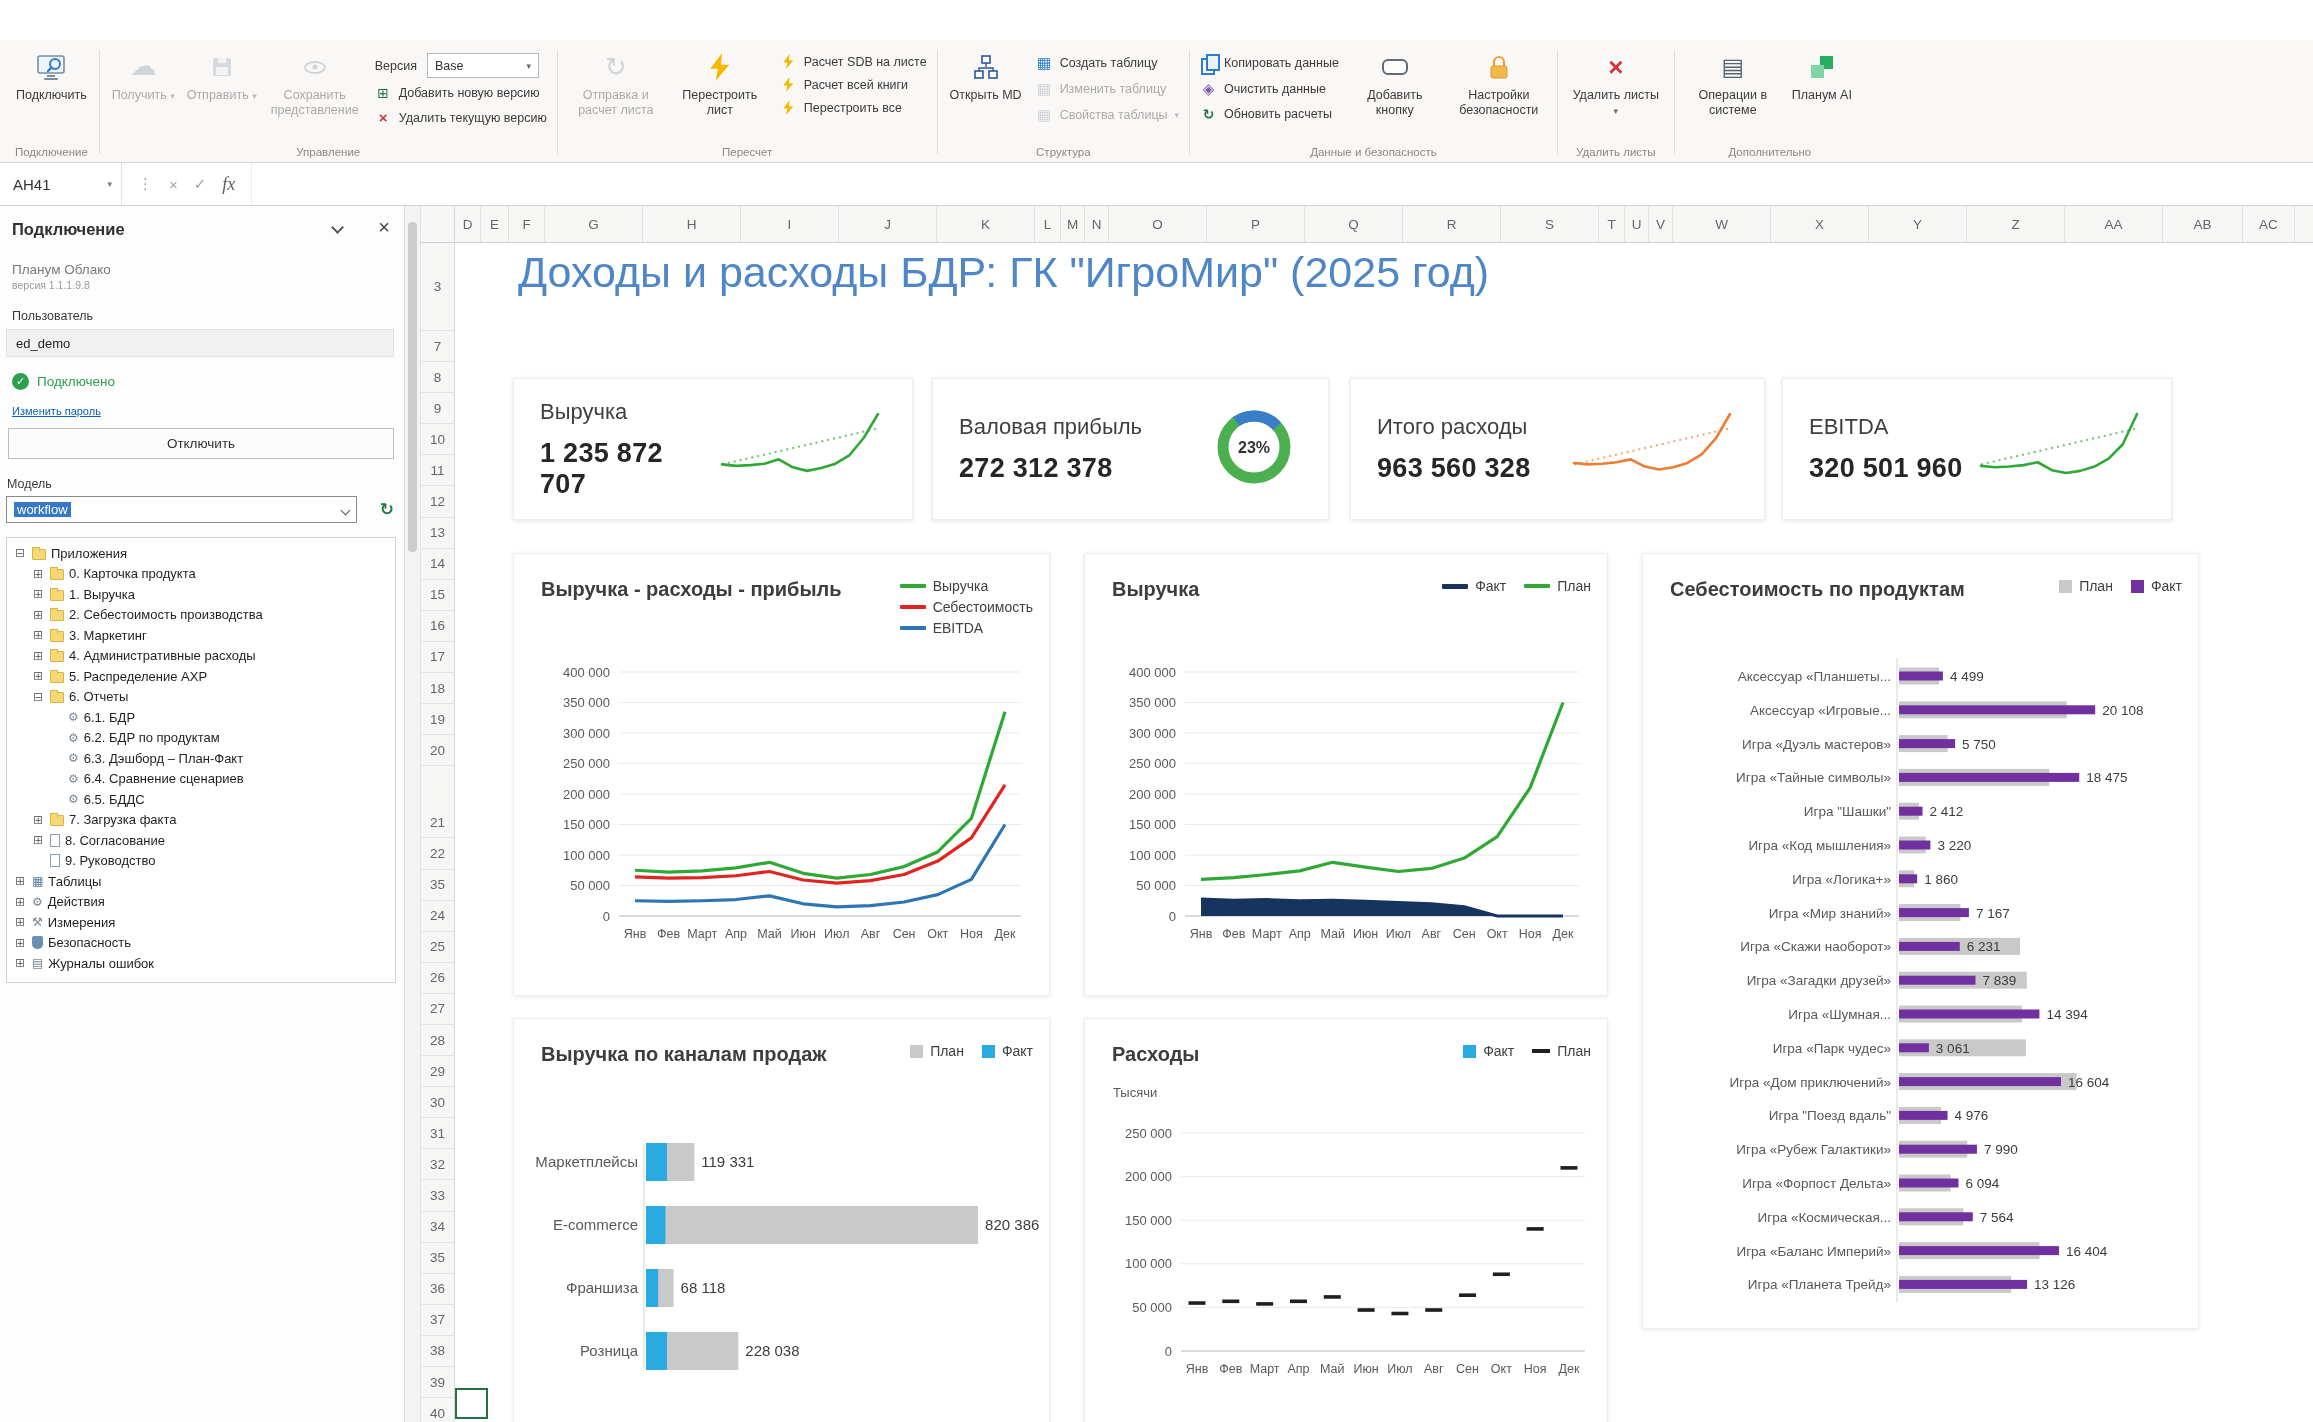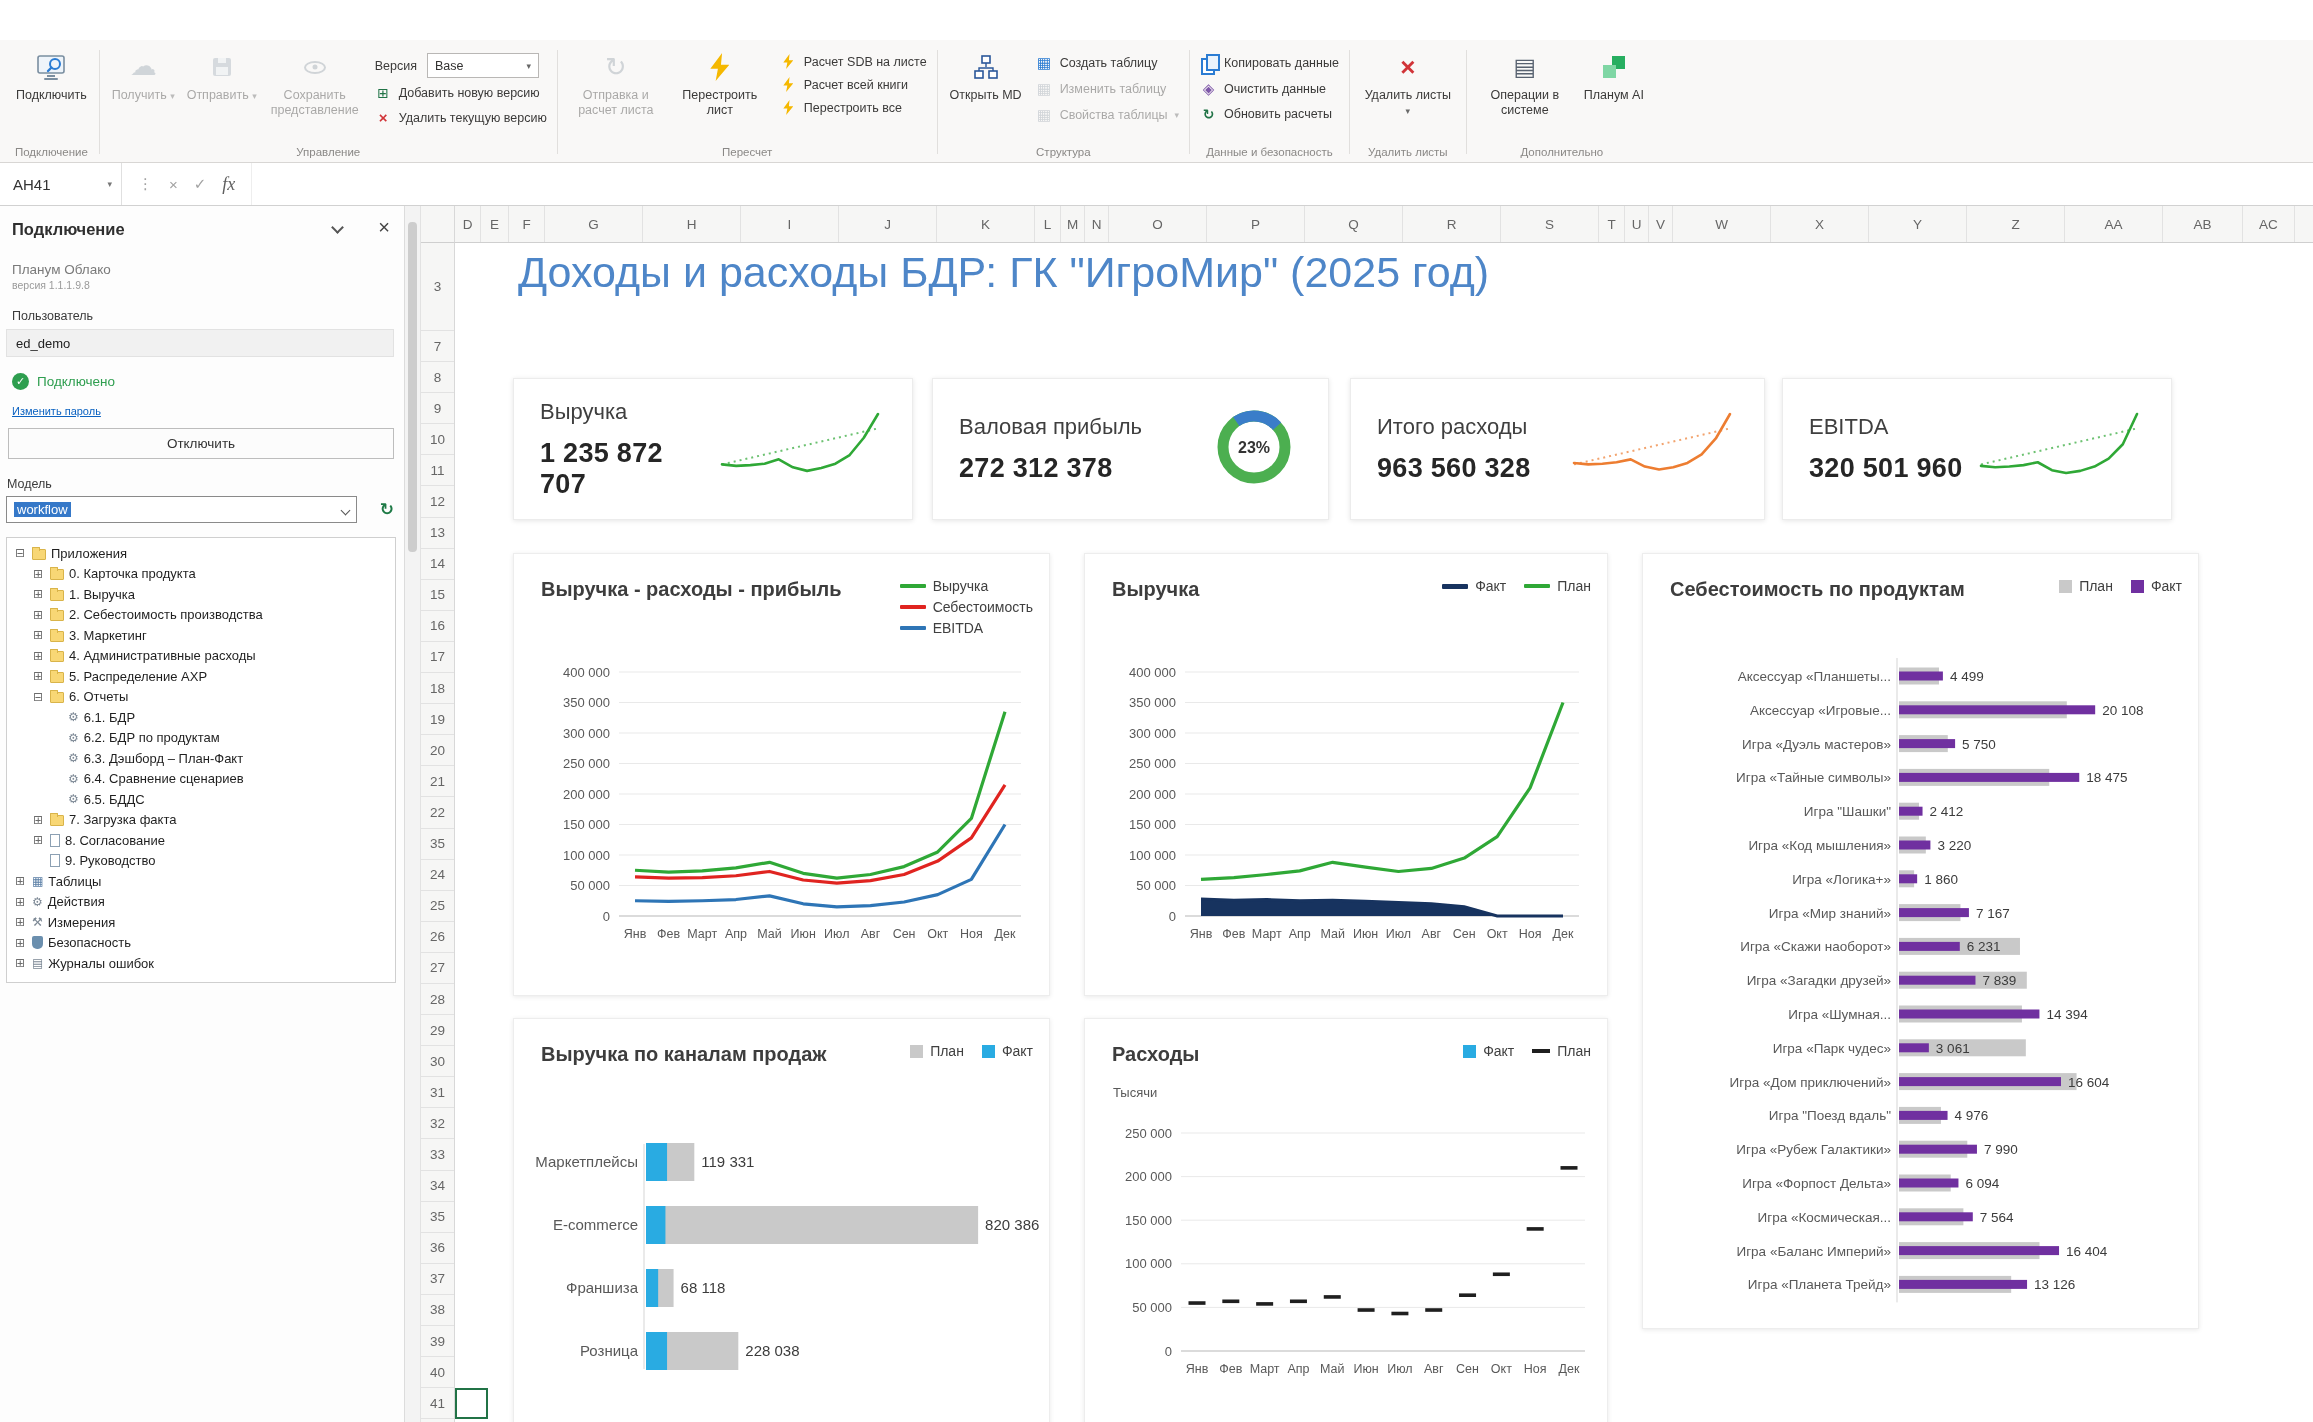--- a/index.html
+++ b/index.html
@@ -272,20 +272,37 @@
         </button>
         <button class="smallbtn">
           <span class="sic" style="color:#7e57a8;font-size:15px">◈</span>
           <span>Очистить данные</span>
         </button>
         <button class="smallbtn">
           <span class="sic green" style="font-weight:bold">↻</span>
           <span>Обновить расчеты</span>
         </button>
       </div>
+      <div class="bigrow">
+        <button class="bigbtn">
+          <span class="bicon">
+              <span class="btnic"></span>
+            </span>
+          <span class="blabel">Добавить кнопку</span>
+        </button>
+        <button class="bigbtn">
+          <span class="bicon">
+            <svg width="24" height="27" viewBox="0 0 24 27">
+                <path d="M7 12 V8 a5 5 0 0 1 10 0 v4" fill="none" stroke="#e8a33d" stroke-width="2.2"></path>
+                <rect x="4" y="12" width="16" height="12" rx="2" fill="#f2b84b" stroke="#d99a2b"></rect>
+              </svg>
+          </span>
+          <span class="blabel">Настройки безопасности</span>
+        </button>
+      </div>
       <div class="glabel">Данные и безопасность</div>
     </div>
     <div class="vsep"></div>
 
     <div class="rgroup">
       <div class="bigrow">
         <button class="bigbtn">
           <span class="bicon bigx">×</span>
           <span class="blabel"><span>Удалить листы</span> <span class="caret">▾</span></span>
         </button>
@@ -500,21 +517,21 @@
       <div class="rowhead" style="height: 31.1px;">11</div>
       <div class="rowhead" style="height: 31.1px;">12</div>
       <div class="rowhead" style="height: 31.1px;">13</div>
       <div class="rowhead" style="height: 31.1px;">14</div>
       <div class="rowhead" style="height: 31.1px;">15</div>
       <div class="rowhead" style="height: 31.1px;">16</div>
       <div class="rowhead" style="height: 31.1px;">17</div>
       <div class="rowhead" style="height: 31.1px;">18</div>
       <div class="rowhead" style="height: 31.1px;">19</div>
       <div class="rowhead" style="height: 31.1px;">20</div>
-      <div class="rowhead" style="height: 31.1px;">21</div>
+      <div class="rowhead" style="height: 31.1px; margin-top: 41px;">21</div>
       <div class="rowhead" style="height: 31.1px;">22</div>
       <div class="rowhead" style="height: 31.1px;">35</div>
       <div class="rowhead" style="height: 31.1px;">24</div>
       <div class="rowhead" style="height: 31.1px;">25</div>
       <div class="rowhead" style="height: 31.1px;">26</div>
       <div class="rowhead" style="height: 31.1px;">27</div>
       <div class="rowhead" style="height: 31.1px;">28</div>
       <div class="rowhead" style="height: 31.1px;">29</div>
       <div class="rowhead" style="height: 31.1px;">30</div>
       <div class="rowhead" style="height: 31.1px;">31</div>

